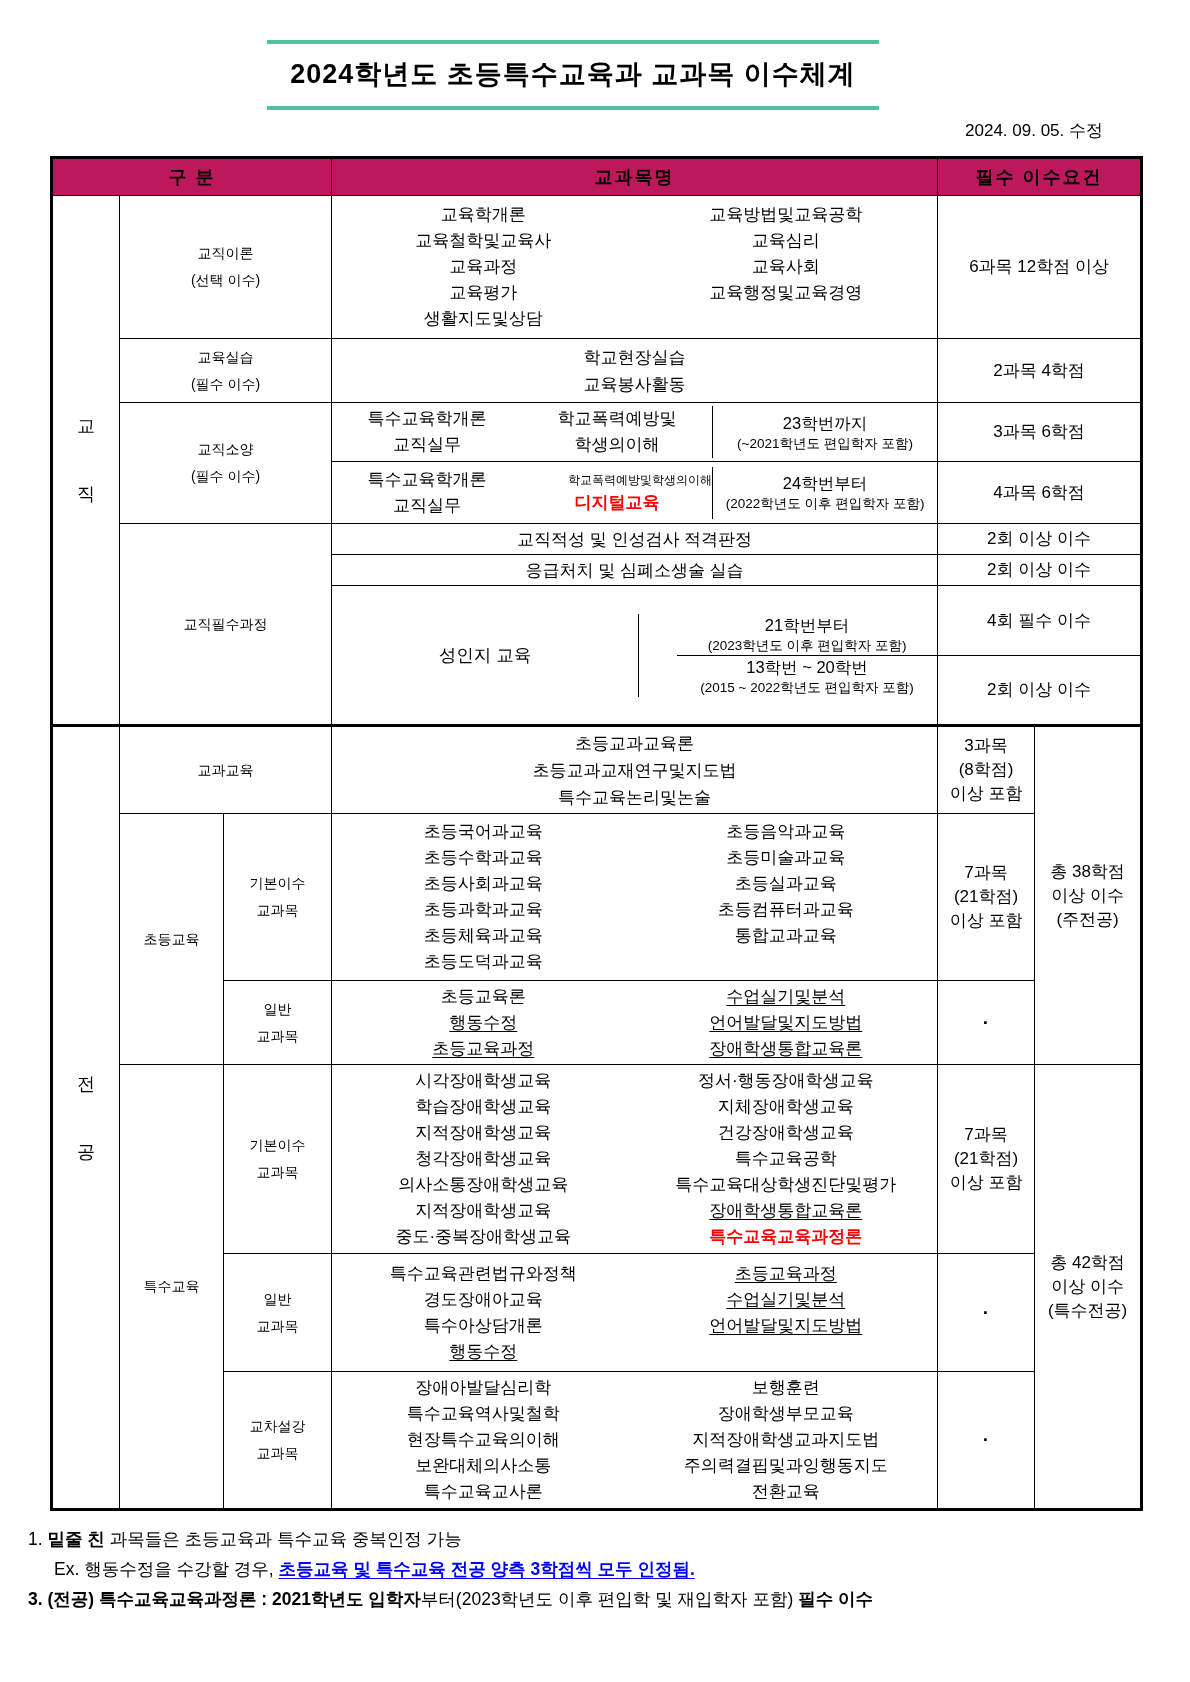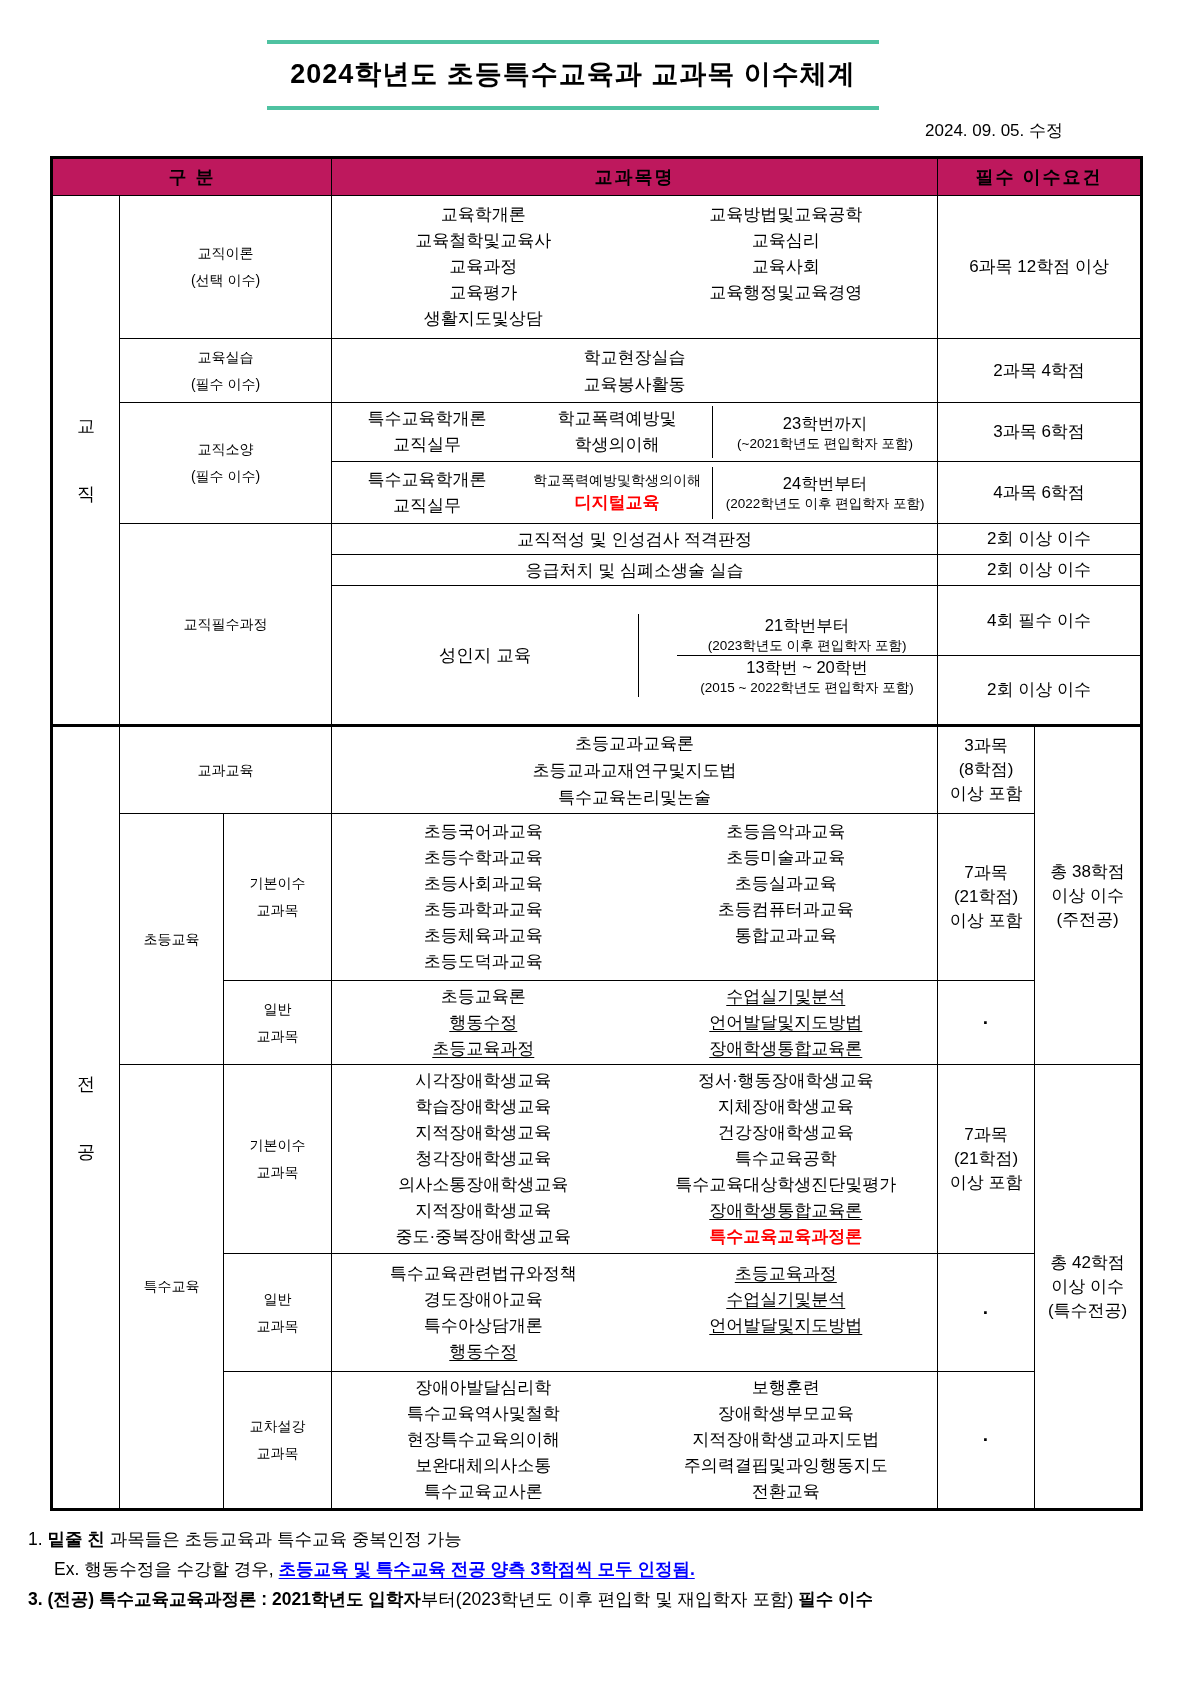--- a/index.html
+++ b/index.html
@@ -2,21 +2,21 @@
 <html><head>
 <meta charset="utf-8">
 <style>
   html,body{margin:0;padding:0;background:#fff;}
   .page{width:1190px;height:1682px;background:#fff;position:relative;overflow:hidden;
         font-family:"Liberation Sans","DejaVu Sans",sans-serif;color:#000;}
   .title-block{margin-left:267px;margin-top:40px;width:612px;
         border-top:4px solid #4FC2A1;border-bottom:4px solid #4FC2A1;
         padding:12px 0 14px;text-align:center;}
   .title{font-size:27px;font-weight:bold;letter-spacing:1px;}
-  .date{width:1063px;text-align:right;margin-top:9px;font-size:17px;}
+  .date{width:1063px;text-align:right;margin-top:9px;font-size:17px;padding-left:40px;}
   table.tbl{margin-left:50px;margin-top:14px;border-collapse:collapse;table-layout:fixed;
         width:1090px;border:3px solid #000;}
   .tbl th,.tbl td{border:1px solid #000;padding:0;vertical-align:middle;text-align:center;overflow:hidden;}
   .tbl th{background:#be185d;font-size:18px;font-weight:bold;letter-spacing:2px;height:36px;}
   tr.sep td{border-top:3px solid #000;}
   .vlab{font-size:18px;font-weight:normal;}
   .vlab .ch{display:block;line-height:20px;}
   .vlab .ch + .ch{margin-top:48px;}
   .cat{font-size:14px;line-height:27px;}
   .courses{font-size:17px;}
@@ -25,21 +25,21 @@
   .center-lines{line-height:27px;}
   .u{text-decoration:underline;text-underline-offset:3px;}
   .red{color:#FF0000;font-weight:bold;}
   .b{font-weight:bold;}
   .req{font-size:17px;line-height:24px;}
   .dot{font-size:19px;font-weight:bold;}
   .p0{padding:0;}
   .soyang{display:flex;height:100%;align-items:stretch;}
   .sy-courses{width:380px;display:flex;align-items:center;}
   .sy-courses .half{width:50%;line-height:26px;}
-  .sy-mid1{font-size:14px;line-height:20px;}
+  .sy-mid1{font-size:12px;line-height:20px;text-align:right;}
   .sy-mid2{font-size:17px;line-height:26px;}
   .sy-cohort{flex:1;border-left:1px solid #000;display:flex;flex-direction:column;justify-content:center;}
   .co1{font-size:16.5px;line-height:23px;}
   .co2{font-size:13.5px;line-height:18px;}
   .seong{display:flex;height:100%;align-items:stretch;}
   .seong-label{width:306px;display:flex;align-items:center;justify-content:center;font-size:17.5px;}
   .seong-right{flex:1;border-left:1px solid #000;display:flex;flex-direction:column;padding-left:38px;}
   .seong-cell{flex:1;display:flex;flex-direction:column;justify-content:center;}
   .seong-cell.first{border-bottom:1px solid #000;}
   .footnotes{margin-left:28px;margin-top:13px;font-size:17.5px;}

